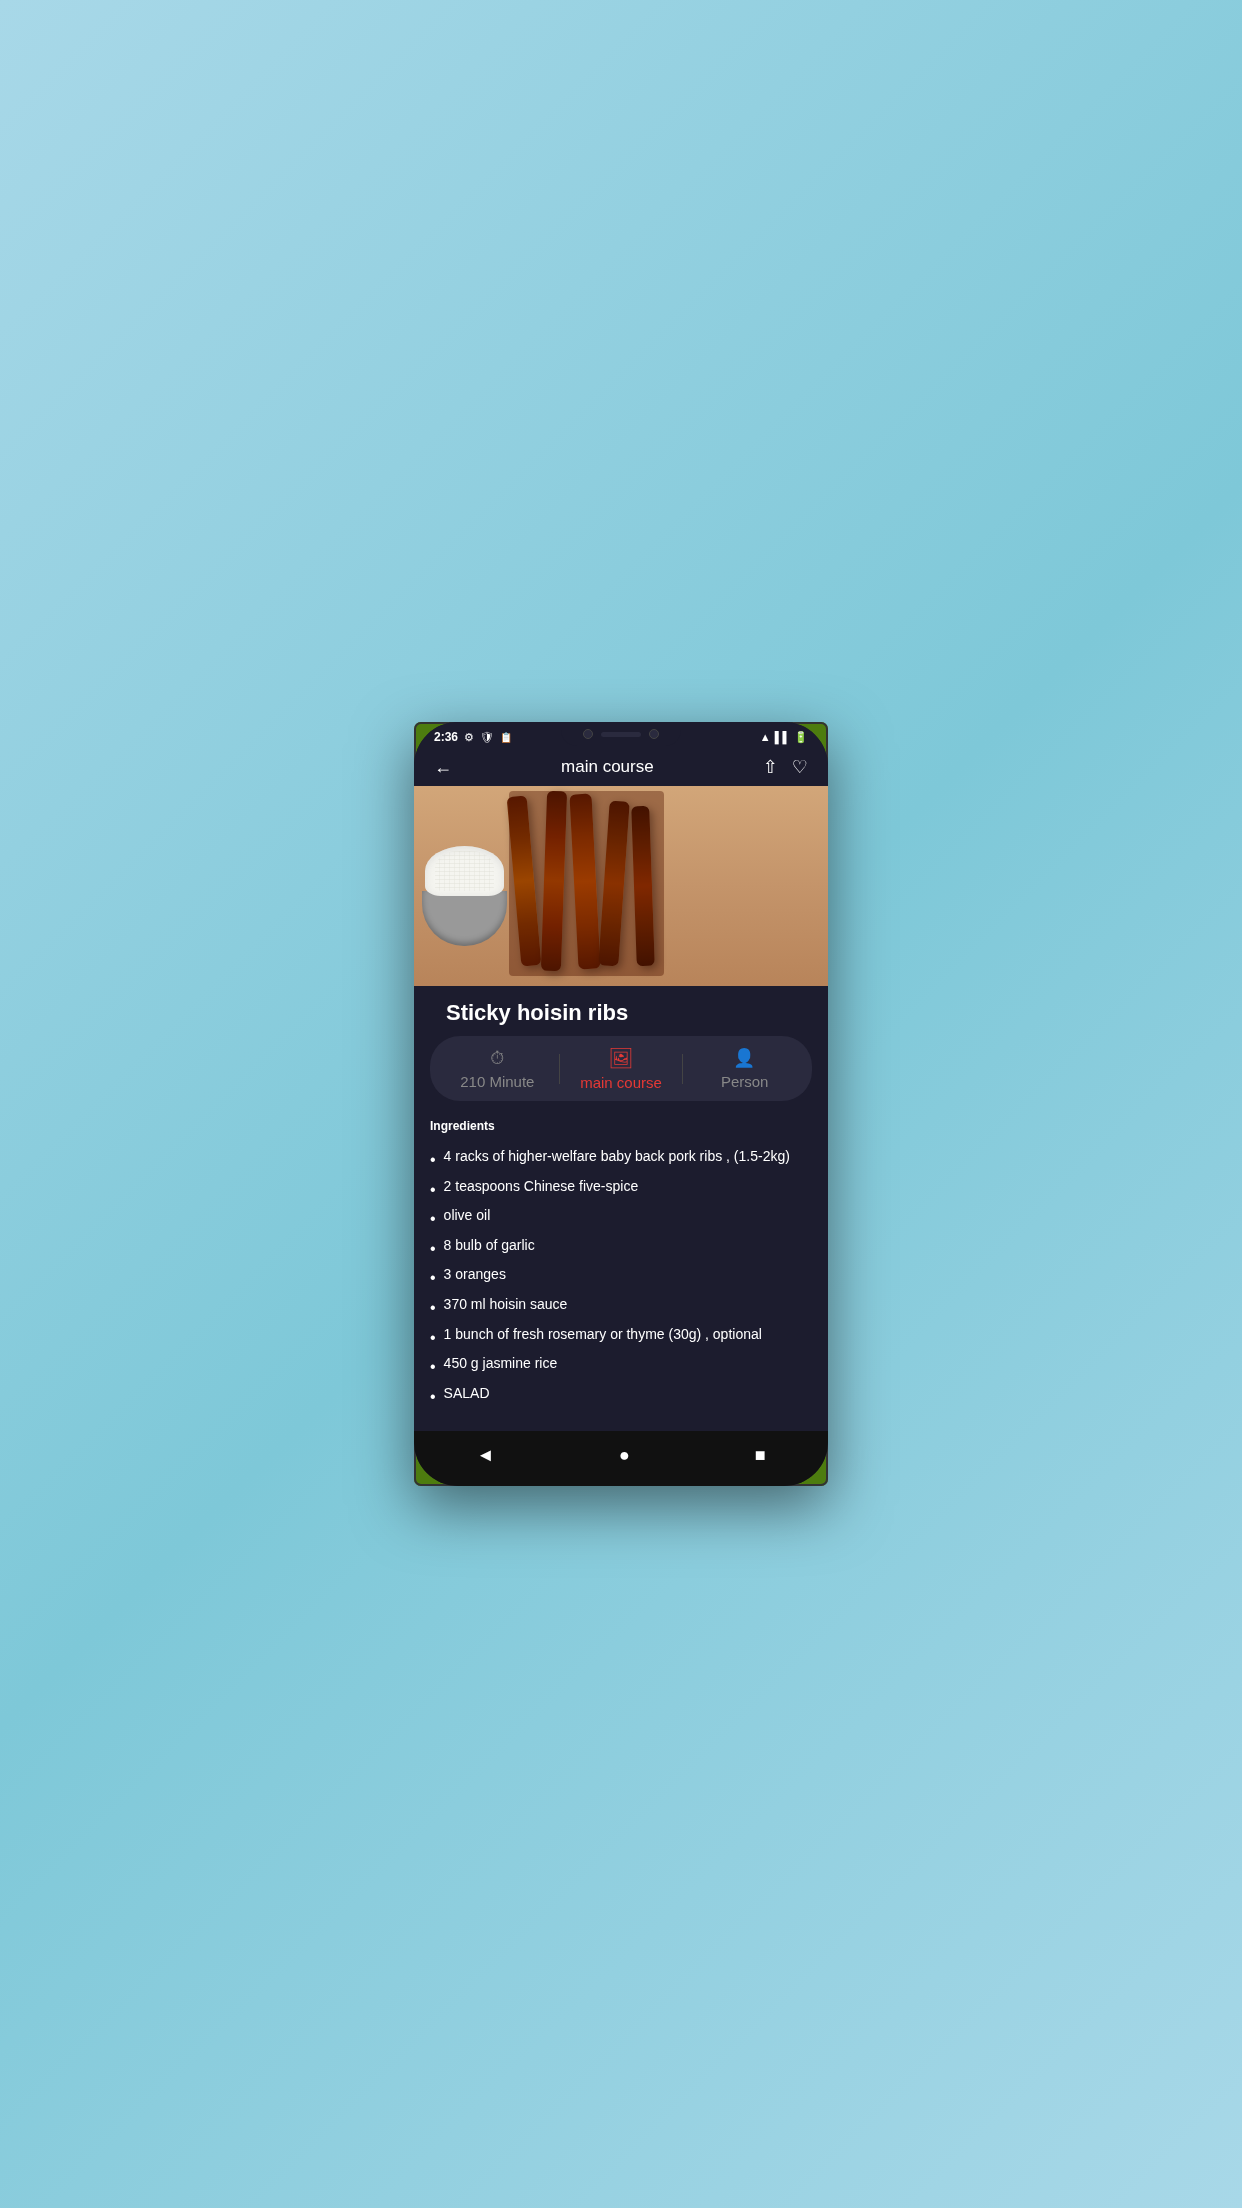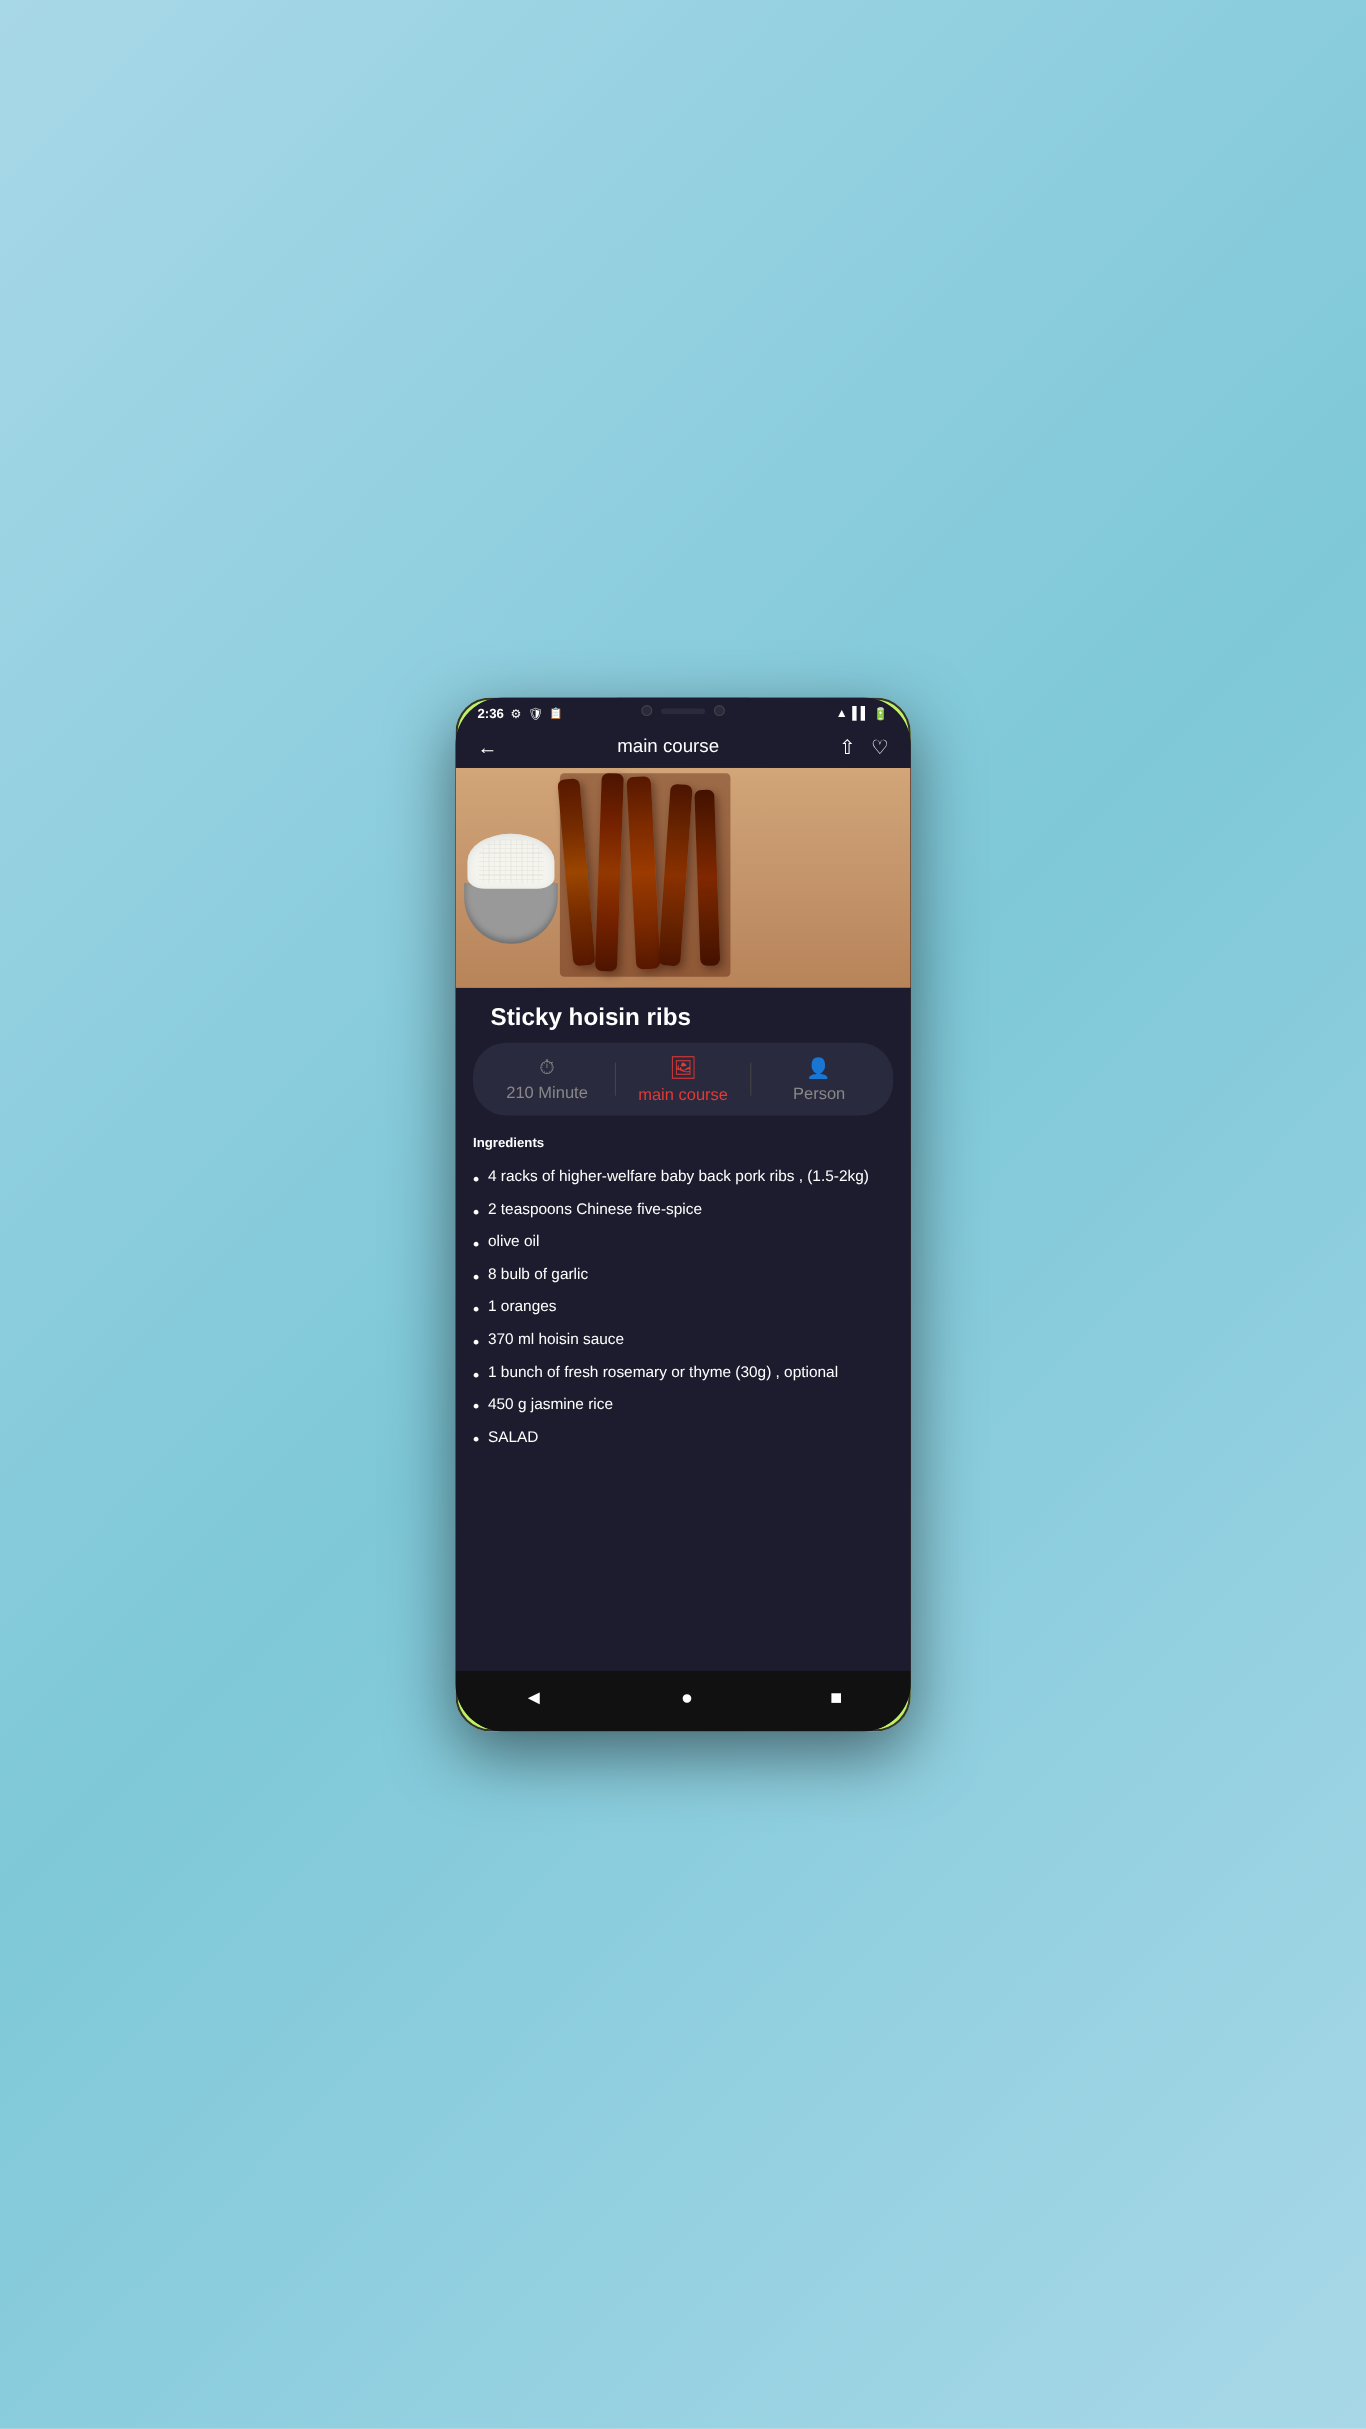--- a/index.html
+++ b/index.html
@@ -9,23 +9,23 @@
       background: linear-gradient(135deg, #a8d8e8 0%, #7ec8d8 50%, #a8d8e8 100%);
       display: flex;
       justify-content: center;
       align-items: center;
       min-height: 100vh;
       font-family: 'Segoe UI', Arial, sans-serif;
     }
 
     .phone-outer {
       width: 414px;
-      height: 940px;
-      background: #bef264;
-      border-radius: 32px;
+      height: 764px;
+      background: #4d7c0f;
+      border-radius: 7px;
       position: relative;
       box-shadow: 0 20px 60px rgba(0,0,0,0.5), inset 0 0 0 2px #333;
       overflow: hidden;
     }
 
     
     .phone-outer::before {
       content: '';
       position: absolute;
       right: -4px;
@@ -374,21 +374,21 @@
             <div class="ingredient-item">
               <span class="bullet">•</span>
               <span class="ingredient-text">olive oil</span>
             </div>
             <div class="ingredient-item">
               <span class="bullet">•</span>
               <span class="ingredient-text">8 bulb of garlic</span>
             </div>
             <div class="ingredient-item">
               <span class="bullet">•</span>
-              <span class="ingredient-text">1 oranges</span>
+              <span class="ingredient-text">3 oranges</span>
             </div>
             <div class="ingredient-item">
               <span class="bullet">•</span>
               <span class="ingredient-text">370 ml hoisin sauce</span>
             </div>
             <div class="ingredient-item">
               <span class="bullet">•</span>
               <span class="ingredient-text">1 bunch of fresh rosemary or thyme (30g) , optional</span>
             </div>
             <div class="ingredient-item">

